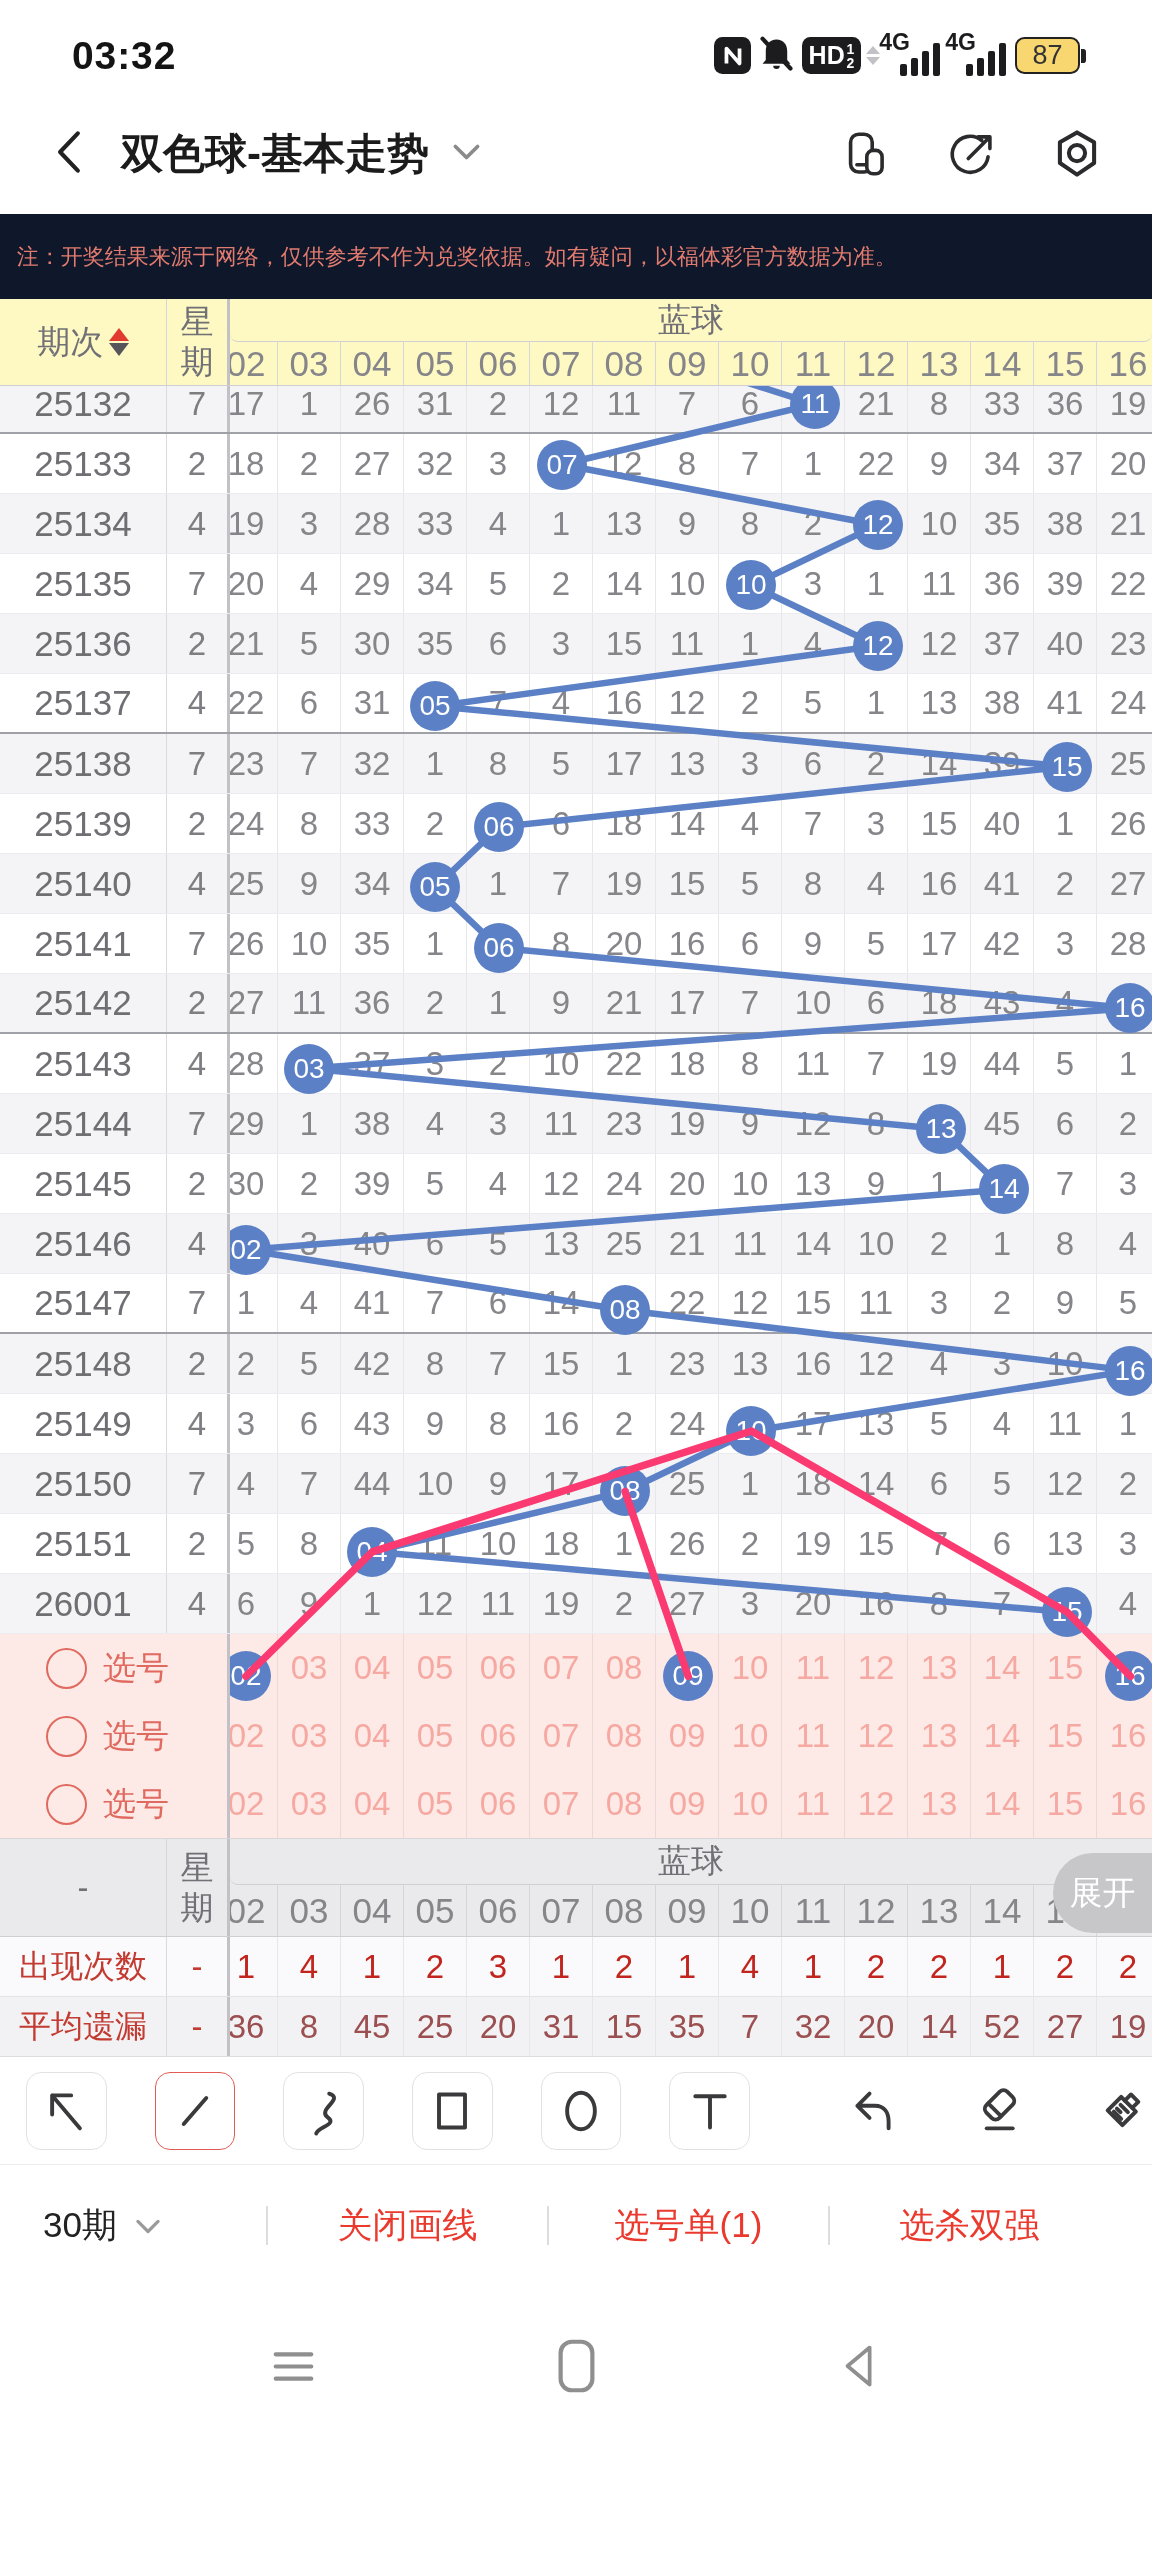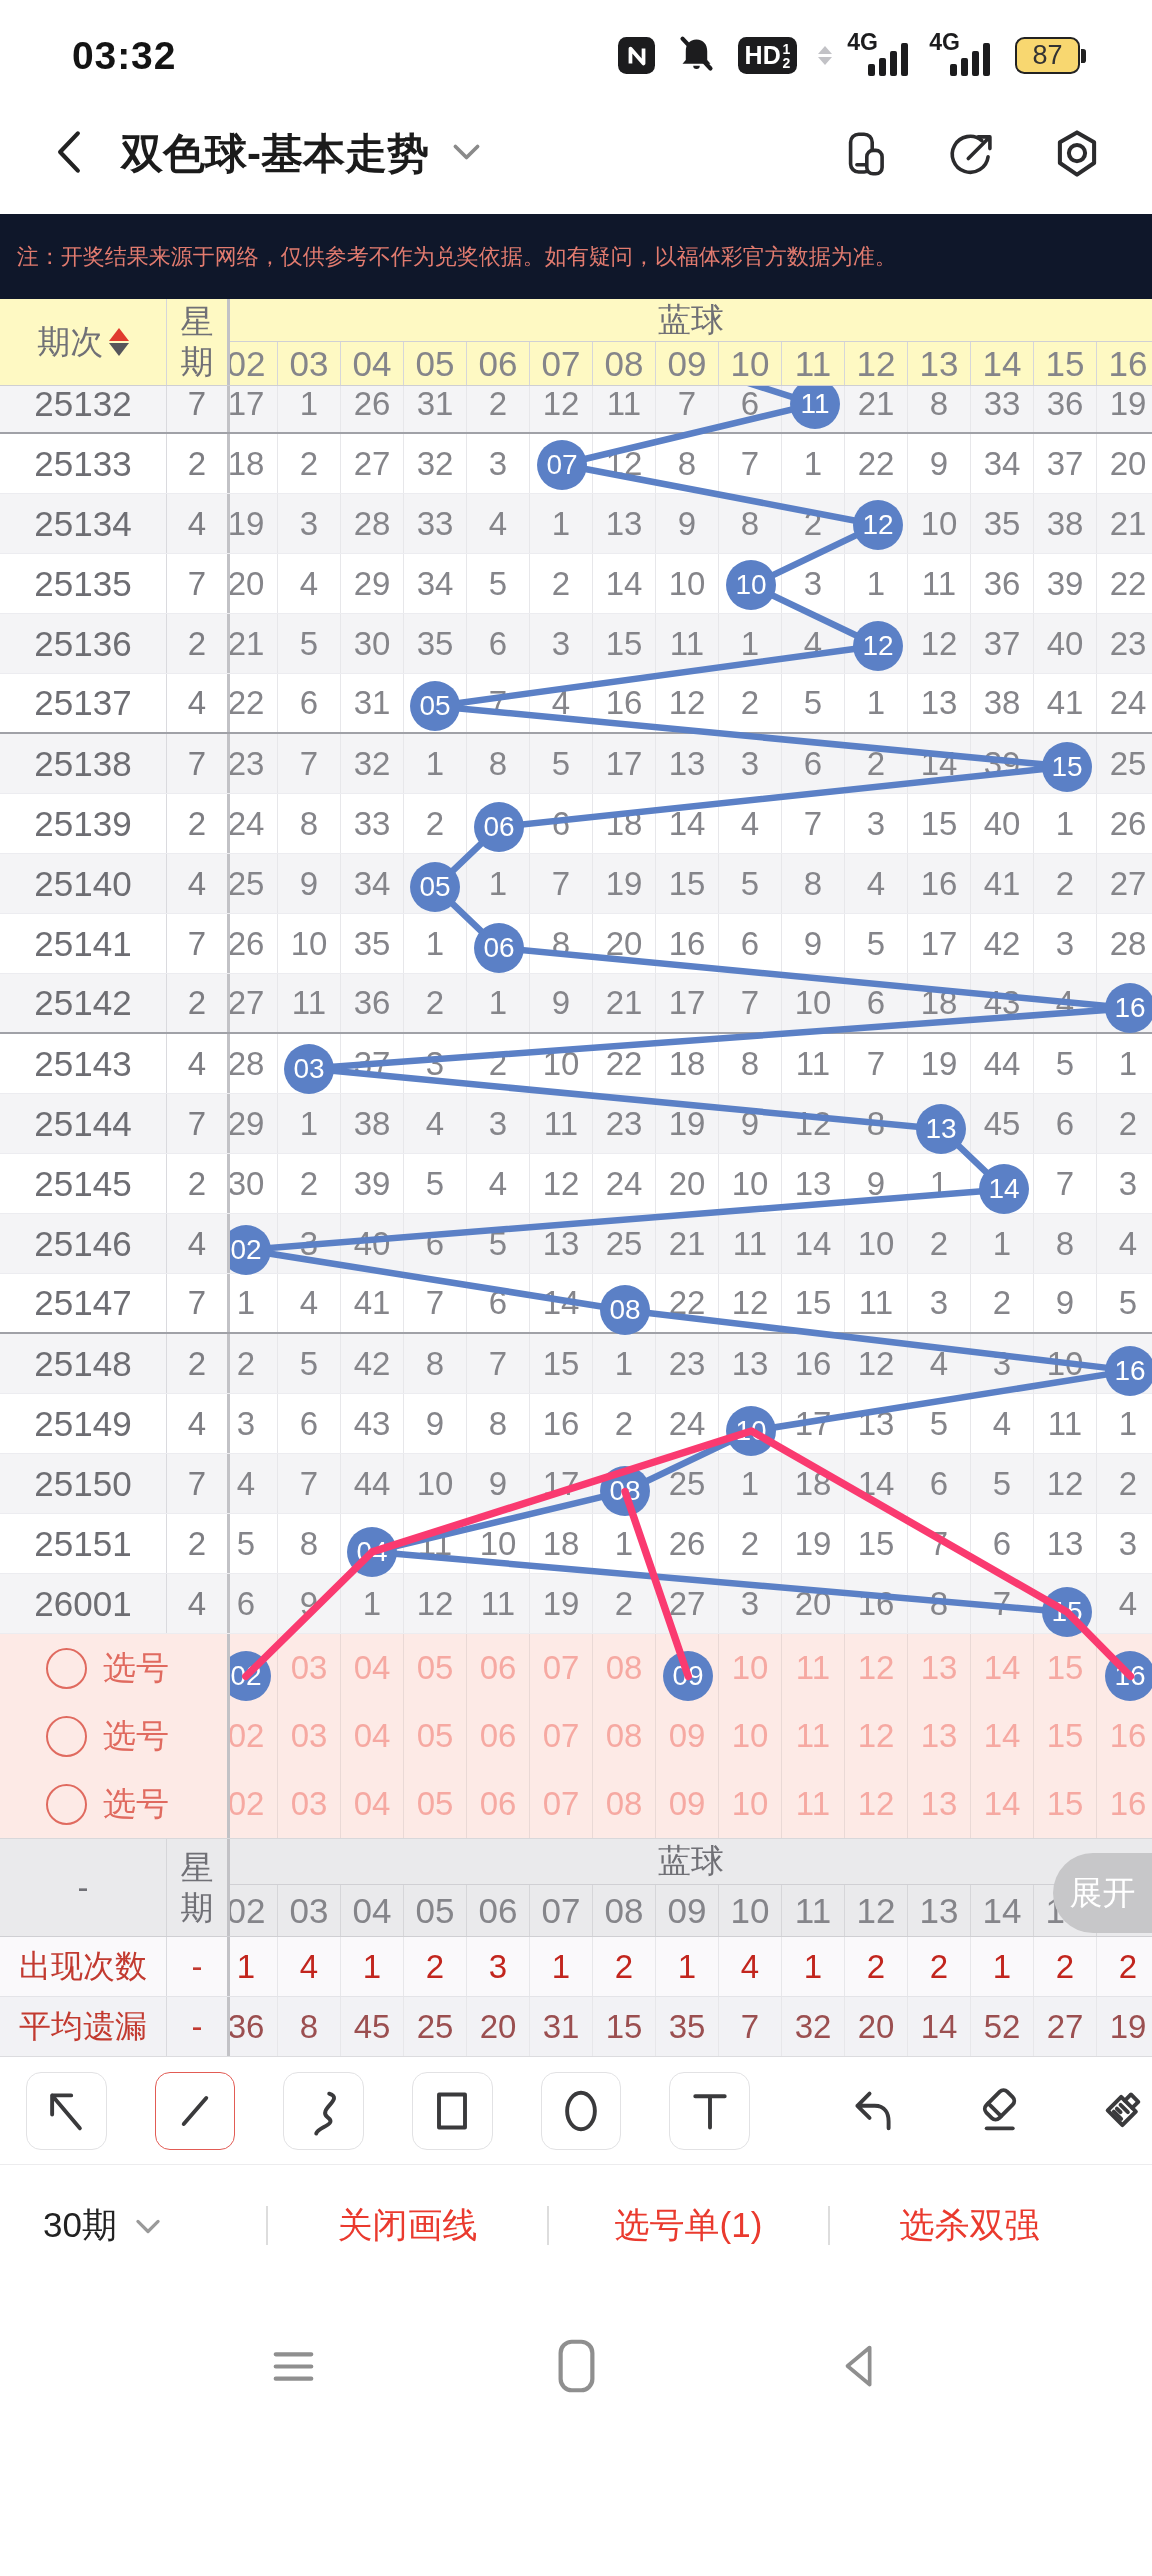--- a/index.html
+++ b/index.html
@@ -2,21 +2,21 @@
 <html style="font-size:15px"><head>
 <meta charset="utf-8">
 <style>
   html,body{margin:0;padding:0;background:#888;}
   *{box-sizing:border-box;font-family:"Liberation Sans","DejaVu Sans",sans-serif;}
   .screen{position:relative;width:1152px;height:2576px;background:#fff;overflow:hidden;margin:0 auto;}
 
   
   .status-bar{height:93px;display:flex;align-items:center;justify-content:space-between;padding:18px 72px 0 72px;}
   .st-time{font-size:39px;font-weight:600;color:#141414;letter-spacing:0.9px;}
-  .st-icons{display:flex;align-items:center;gap:21px;}
+  .st-icons{display:flex;align-items:center;gap:5px;}
   .nfc{width:37px;height:37px;background:#1c1c1e;border-radius:8.4px;display:flex;align-items:center;justify-content:center;}
   .hdbadge{height:37px;background:#1c1c1e;border-radius:8.4px;color:#fff;display:flex;align-items:center;padding:0 6.5px;}
   .hdbadge b{font-size:25px;font-weight:700;}
   .hdsub{display:flex;flex-direction:column;line-height:1;margin-left:1.9px;}
   .hdsub i{font-style:normal;font-size:14px;font-weight:700;}
   .updown{display:flex;flex-direction:column;gap:3.7px;margin-right:-5.6px;}
   .updown i{width:0;height:0;border-left:7.4px solid transparent;border-right:7.4px solid transparent;}
   .updown .u{border-bottom:8.4px solid #c2c2c6;}
   .updown .d{border-top:8.4px solid #c2c2c6;}
   .sig{position:relative;width:61px;height:45px;}
@@ -40,21 +40,21 @@
   
   .twrap{position:relative;width:1152px;}
   .hdr{display:flex;height:87px;background:#fef9c3;border-bottom:1.9px solid #cfcfd3;}
   .hp{width:167px;display:flex;align-items:center;justify-content:center;font-size:33px;color:#707076;border-right:1.9px solid #d6d6d9;}
   .arrs{display:flex;flex-direction:column;gap:2.8px;margin-left:5.6px;}
   .arrs i{width:0;height:0;border-left:10.2px solid transparent;border-right:10.2px solid transparent;display:block;}
   .arrs .up{border-bottom:13px solid #e03b2e;}
   .arrs .dn{border-top:13px solid #55555a;}
   .hw{width:63px;display:flex;flex-direction:column;align-items:center;justify-content:center;font-size:33px;color:#707076;border-right:3.7px solid #c2c2c6;line-height:1.2;}
   .hright{width:922px;display:flex;flex-direction:column;}
-  .hlq{display:flex;align-items:center;justify-content:center;font-size:33px;color:#707076;border-bottom:1.9px solid #d0d0d4;}
+  .hlq{display:flex;align-items:center;justify-content:center;font-size:33px;color:#707076;border-bottom:1.9px solid #d0d0d4;border-radius:8px;}
   .hdr .hlq{height:43px;}
   .hnums{flex:1;overflow:hidden;}
   .hnums .inner{display:flex;width:948px;margin-left:-16px;height:100%;}
   .hcell{width:63px;display:flex;align-items:center;justify-content:center;font-size:35px;color:#85858a;border-left:1.9px solid #d6d6d9;}
 
   .row{display:flex;height:60px;background:#fff;border-bottom:0.9px solid #ececf0;}
   .row.g{background:#f4f4f6;}
   .row.grp{border-bottom:2.8px solid #a0a1a7;}
   .row.clip{height:48px;overflow:hidden;}
   .row.clip > *{height:60px;transform:translateY(-12px);}

